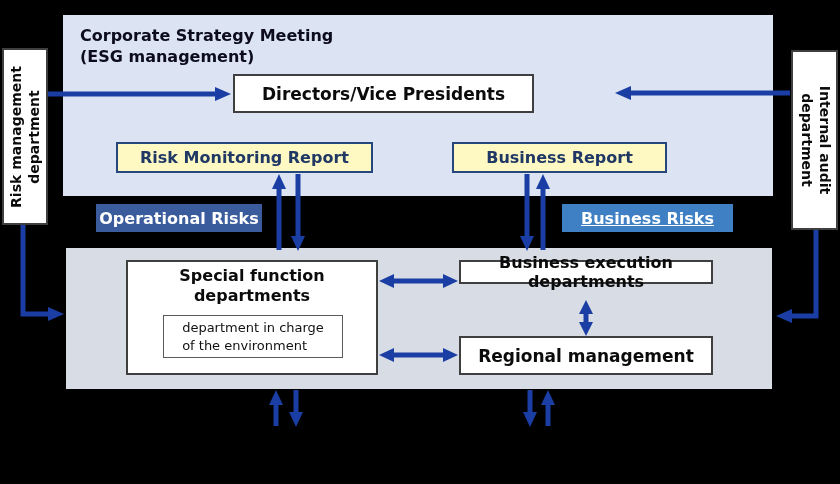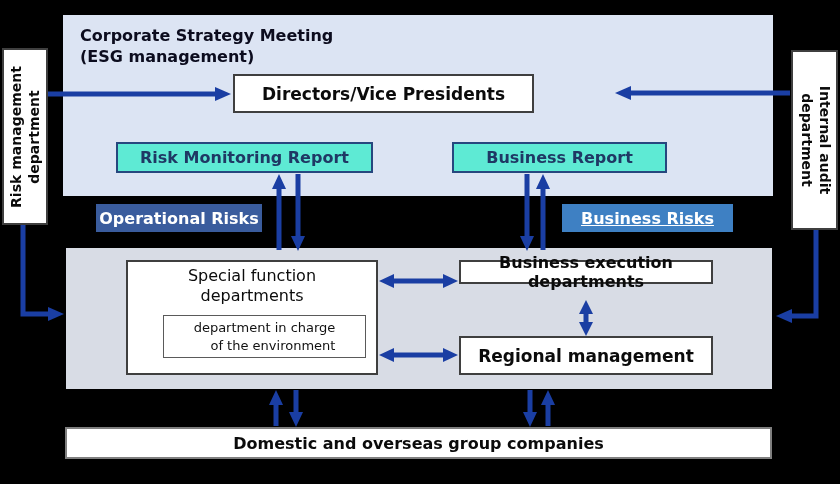--- a/index.html
+++ b/index.html
@@ -28,40 +28,40 @@
     font-size:16px;font-weight:bold;line-height:1.3;color:var(--text-dark);
     white-space:pre-line;
   }
   .wbox{
     background:#ffffff;border:2px solid var(--box-border);
     display:flex;align-items:center;justify-content:center;text-align:center;
     color:#0b0b0b;font-weight:bold;white-space:pre-line;
   }
   .directors{left:233px;top:74px;width:301px;height:39px;font-size:17px;}
   .report{
-    background:#5eead4;border:2px solid var(--navy-border);color:var(--navy-text);
+    background:#fef9c3;border:2px solid var(--navy-border);color:var(--navy-text);
     display:flex;align-items:center;justify-content:center;text-align:center;
     font-weight:bold;font-size:16px;
   }
   .rmr{left:116px;top:142px;width:257px;height:31px;}
   .brp{left:452px;top:142px;width:215px;height:31px;}
   .badge{
     display:flex;align-items:center;justify-content:center;text-align:right;
     color:#ffffff;font-weight:bold;font-size:16px;
   }
   .op{left:96px;top:204px;width:166px;height:28px;background:var(--operational-fill);}
   .bz{left:562px;top:204px;width:171px;height:28px;background:var(--business-fill);text-decoration:underline;}
   .special{left:126px;top:260px;width:252px;height:115px;background:#fff;border:2px solid var(--box-border);}
   .special-title{
     left:126px;top:266px;width:252px;text-align:center;
-    font-size:16px;font-weight:normal;line-height:1.25;color:#0b0b0b;white-space:pre-line;
+    font-size:16px;font-weight:bold;line-height:1.25;color:#0b0b0b;white-space:pre-line;
   }
   .envbox{
-    left:163px;top:315px;width:203px;height:43px;background:#fff;border:1px solid #5a5a5a;
-    display:flex;align-items:center;justify-content:center;text-align:right;
+    left:163px;top:315px;width:180px;height:43px;background:#fff;border:1px solid #5a5a5a;
+    display:flex;align-items:center;justify-content:center;text-align:left;
     font-size:13px;line-height:1.35;color:#111;white-space:pre-line;font-weight:normal;
   }
   .bexec{left:459px;top:260px;width:254px;height:24px;font-size:16px;line-height:1.2;}
   .regman{left:459px;top:336px;width:254px;height:39px;font-size:17px;}
   .groupbar{
     left:65px;top:427px;width:707px;height:32px;background:#fff;border:2px solid #7f7f7f;
     display:flex;align-items:center;justify-content:center;text-align:center;
     font-size:16px;font-weight:bold;color:#0b0b0b;
   }
   .sidebox{background:#fff;border:2px solid var(--box-border);}
@@ -170,21 +170,20 @@
   <div class="abs special-title">Special function
 departments</div>
   <div class="abs envbox">department in charge
 of the environment</div>
 
   <div class="abs wbox bexec">Business execution
 departments</div>
 
   <div class="abs wbox regman">Regional management</div>
 
-  <div class="abs groupbar">Domestic and overseas group companies</div>
 
   <div class="abs sidebox side-left">
     <span class="vtext rot-ccw">Risk management
 department</span>
   </div>
 
   <div class="abs sidebox side-right">
     <span class="vtext rot-cw">Internal audit
 department</span>
   </div>

